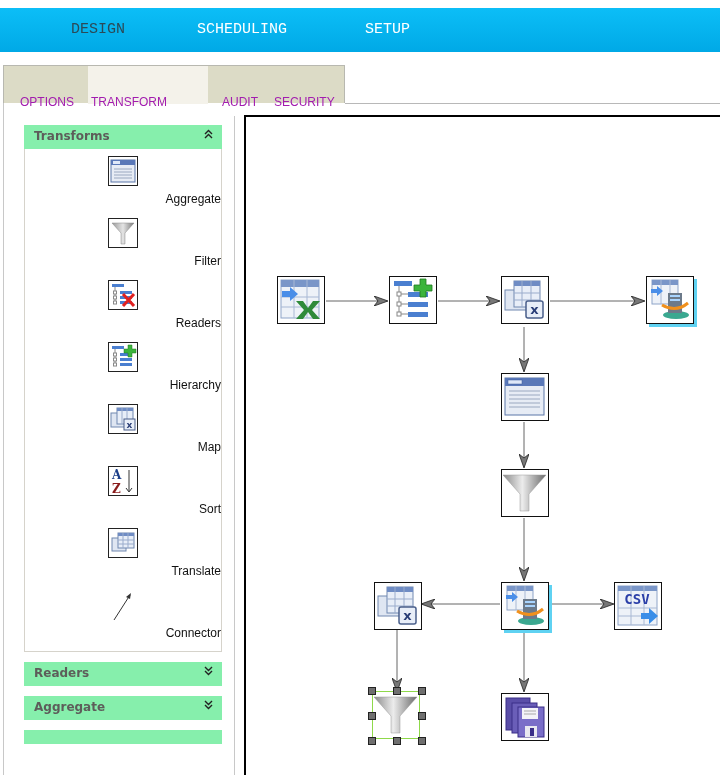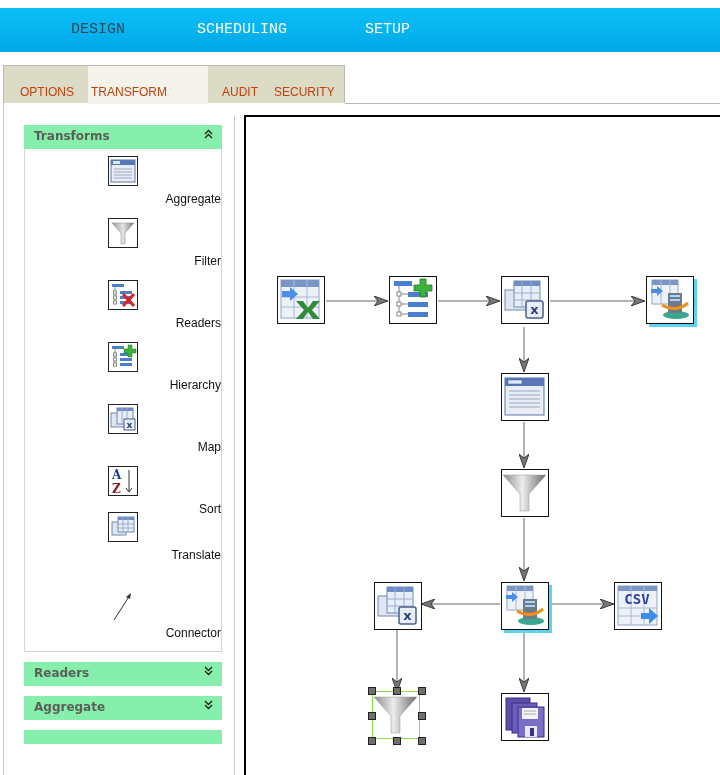--- a/index.html
+++ b/index.html
@@ -3,21 +3,21 @@
 <meta charset="utf-8">
 <style>
   * { box-sizing: border-box; margin: 0; padding: 0; }
   html, body { width: 720px; height: 775px; overflow: hidden; background: #ffffff; font-family: "Liberation Sans", sans-serif; }
   .topnav { position: absolute; left: 0; top: 8px; width: 720px; height: 44px;
     background: linear-gradient(#0cbef7, #00a9e6); font-family: Liberation Mono, monospace; }
   .topnav .nav-item { position: absolute; top: 13px; font-size: 15px; color: #ffffff; cursor: pointer; }
   .topnav .nav-item.active { color: #2b4a57; }
   .tabbar { position: absolute; left: 3px; top: 65px; width: 342px; height: 38px;
     background: #dcdbc6; border: 1px solid #b8b8b0; border-bottom: none; }
-  .tabbar .tab { position: absolute; top: 0; height: 38px; line-height: 40px; font-size: 12px; color: #c2410c; padding: 6px 3px; cursor: pointer; }
+  .tabbar .tab { position: absolute; top: 0; height: 38px; line-height: 40px; font-size: 12px; color: #a21caf; padding: 16px 3px; cursor: pointer; }
   .tabbar .tab.active { background: #f4f2ea; }
   .tab-underline { position: absolute; left: 345px; top: 103px; width: 375px; height: 1px; background: #b8b8b8; }
   .left-border { position: absolute; left: 3px; top: 103px; width: 1px; height: 672px; background: #c8c8c8; }
   .panel-divider { position: absolute; left: 234px; top: 116px; width: 1px; height: 659px; background: #c8c8c8; }
   .sidebar { position: absolute; left: 24px; top: 125px; width: 198px; }
   .sec-header { height: 24px; background: #86efac; position: relative; cursor: pointer; }
   .sec-header .sec-title { position: absolute; left: 10px; top: 4px; font-family: "DejaVu Sans", sans-serif; font-weight: bold; font-size: 12px; color: #5d5d5a; }
   .sec-header .chev { position: absolute; right: 9px; top: 4px; font-size: 11px; color: #222; font-weight: bold; }
   .sec-body { border: 1px solid #d6d3cb; border-top: none; height: 503px; position: relative; background: #fff; }
   .tool { position: absolute; left: 0; width: 196px; height: 62px; cursor: pointer; }
@@ -144,21 +144,21 @@
         <svg width="28" height="28" viewBox="0 0 28 28">
             <text x="3" y="12" font-size="12" font-family="DejaVu Serif, serif" font-weight="bold" fill="#1c3f8a">A</text>
             <text x="3" y="26" font-size="12" font-family="DejaVu Serif, serif" font-weight="bold" fill="#8a1c1c">Z</text>
             <line x1="20" y1="3" x2="20" y2="24" stroke="#333"></line>
             <path d="M17 21 L20 25 L23 21" fill="none" stroke="#333"></path>
           </svg>
       </div>
       <span class="tlabel">Sort</span>
     </div>
 
-    <div class="tool" style="top:363px">
+    <div class="tool" style="top:379px">
       <div class="ticon">
         <svg width="28" height="28" viewBox="0 0 28 28">
             <rect x="3" y="9" width="14" height="13" fill="#dfe6f2" stroke="#7088b0"></rect>
             <rect x="9" y="4" width="16" height="15" fill="#e8eef8" stroke="#7088b0"></rect>
             <rect x="9" y="4" width="16" height="3" fill="#6f8cc4"></rect>
             <line x1="14" y1="4" x2="14" y2="19" stroke="#9aaccc"></line>
             <line x1="19" y1="4" x2="19" y2="19" stroke="#9aaccc"></line>
             <line x1="9" y1="11" x2="25" y2="11" stroke="#9aaccc"></line>
             <line x1="9" y1="15" x2="25" y2="15" stroke="#9aaccc"></line>
           </svg>

